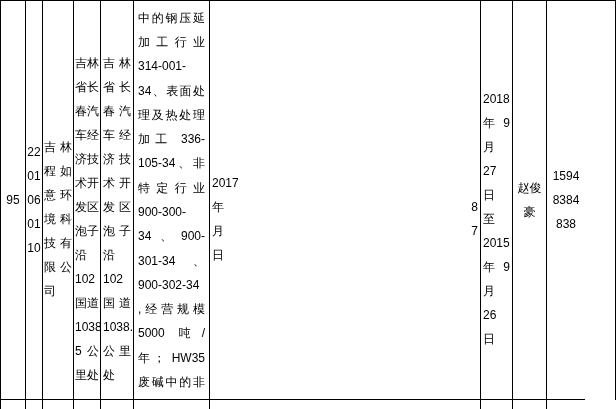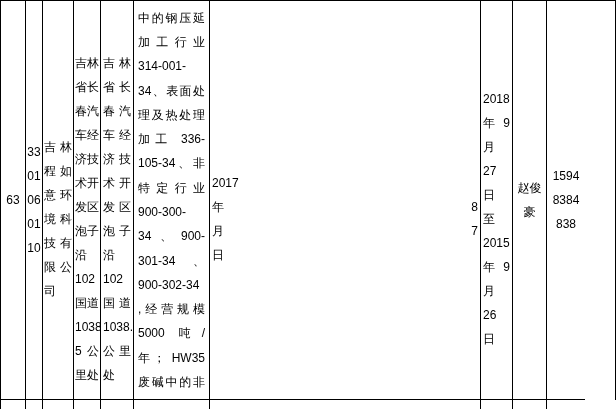--- a/index.html
+++ b/index.html
@@ -53,25 +53,25 @@
   }
   .pad2 { padding: 0 2px; }
 </style>
 </head>
 <body>
 
 <div class="page">
   <div class="tbl">
 
     <div class="c">
-      <div class="prec">63</div>
+      <div class="prec">95</div>
     </div>
 
     <div class="c">
-      <div class="prec">33
+      <div class="prec">22
 01
 06
 01
 10</div>
     </div>
 
     <div class="c">
       <div class="pre">吉林
 程如
 意环

